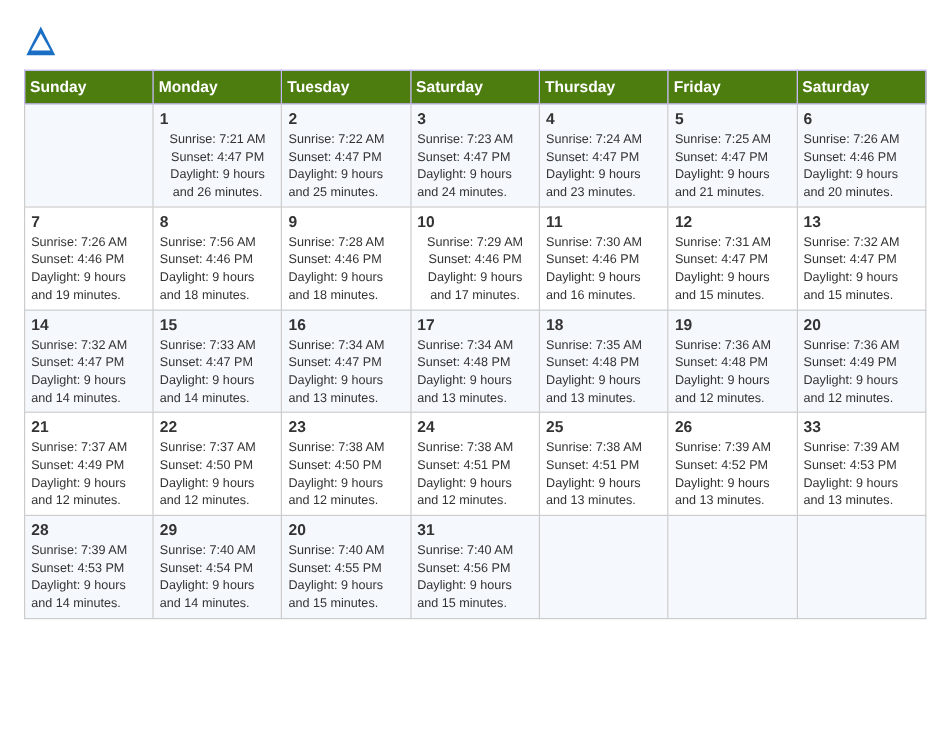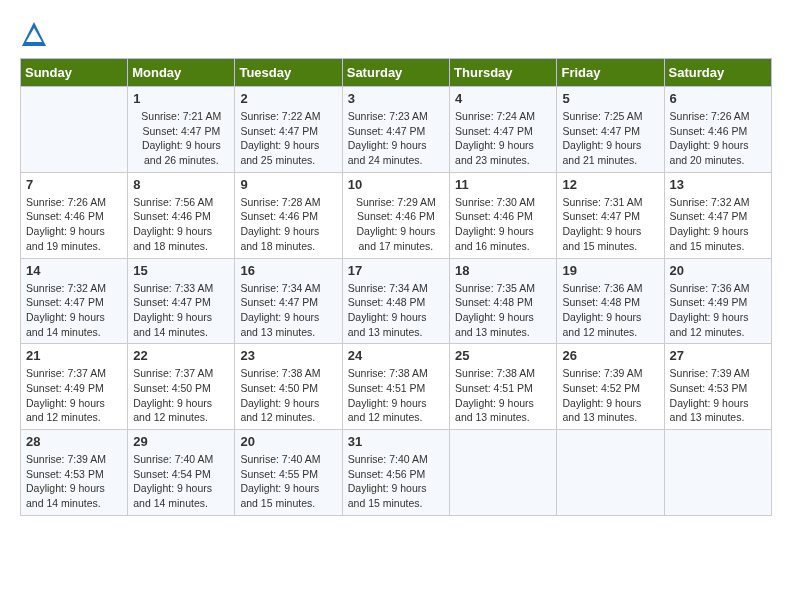--- a/index.html
+++ b/index.html
@@ -305,21 +305,21 @@
 and 13 minutes.</div>
         </td>
         <td>
           <div class="day-num">26</div>
           <div class="day-info" style="white-space: pre-line;">Sunrise: 7:39 AM
 Sunset: 4:52 PM
 Daylight: 9 hours
 and 13 minutes.</div>
         </td>
         <td>
-          <div class="day-num">27</div>
+          <div class="day-num">33</div>
           <div class="day-info" style="white-space: pre-line;">Sunrise: 7:39 AM
 Sunset: 4:53 PM
 Daylight: 9 hours
 and 13 minutes.</div>
         </td>
       </tr>
       <tr>
         <td>
           <div class="day-num">28</div>
           <div class="day-info" style="white-space: pre-line;">Sunrise: 7:39 AM

